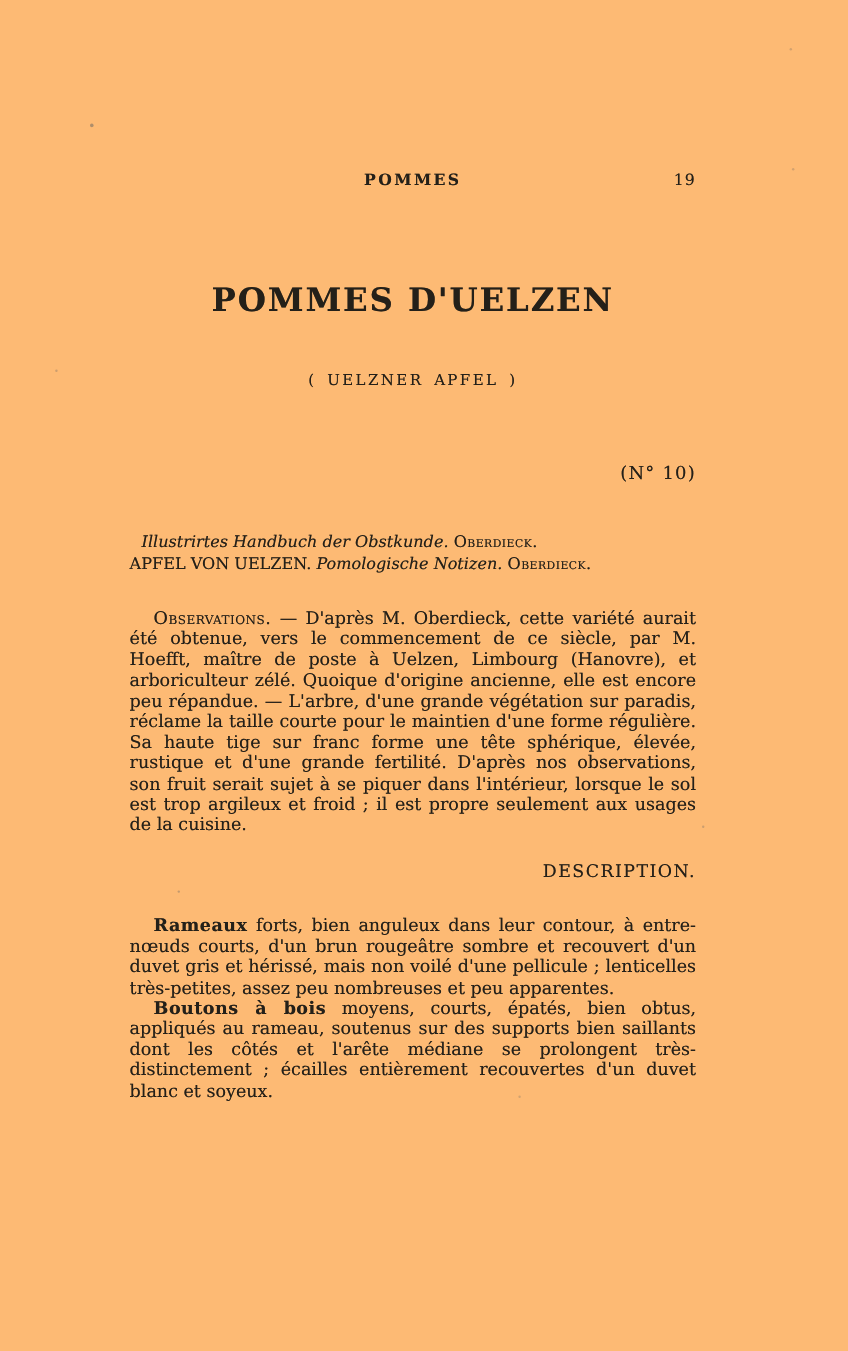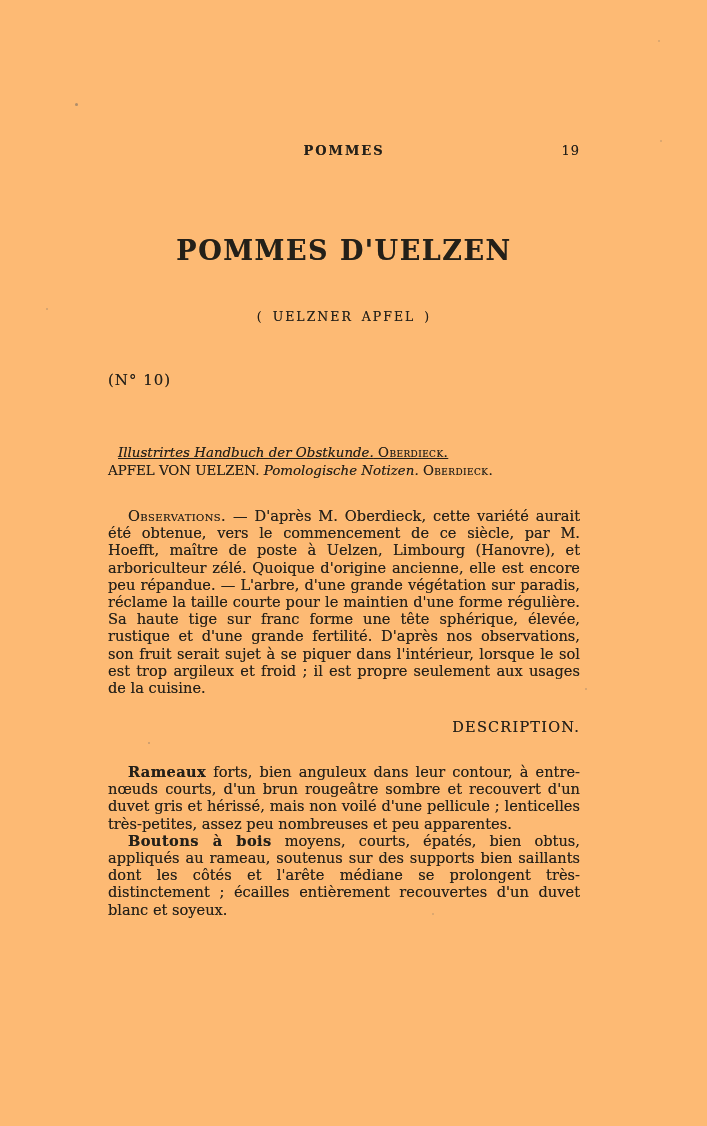--- a/index.html
+++ b/index.html
@@ -13,25 +13,25 @@
     text-shadow:0 0 0.5px rgba(36,32,25,.55);
   }
   .col{position:absolute;left:108px;width:472px;}
 
   .running-header{top:143px;height:18px;font-size:13px;line-height:16px;}
   .running-title{display:block;text-align:center;font-weight:700;letter-spacing:2px;}
   .page-number{position:absolute;right:0;top:0;font-size:13px;letter-spacing:1px;}
 
   .main-title{top:235px;text-align:center;font-size:27px;font-weight:700;letter-spacing:1.5px;white-space:nowrap;}
   .subtitle{top:309px;text-align:center;font-size:12.5px;font-weight:400;letter-spacing:2px;word-spacing:3px;}
-  .plate-number{top:371px;text-align:left;font-size:15px;letter-spacing:1px;}
+  .plate-number{top:385px;text-align:right;font-size:15px;letter-spacing:1px;}
 
   .references{top:444px;font-size:13.4px;line-height:17.5px;}
   .ref-line{white-space:nowrap;}
-  .ref-first{padding-left:10px;text-decoration:underline;}
+  .ref-first{padding-left:10px;}
   .italic{font-style:italic;}
   .smallcaps{font-variant:small-caps;letter-spacing:.4px;}
 
   .observations{top:507px;margin:0;font-size:14.6px;line-height:17.2px;
     text-align:justify;text-indent:20px;}
 
   .description-heading{top:719px;text-align:right;font-size:14.5px;letter-spacing:1.2px;}
 
   .description-body{top:763px;font-size:14.6px;line-height:17.2px;text-align:justify;}
   .description-body p{margin:0;text-indent:20px;}

